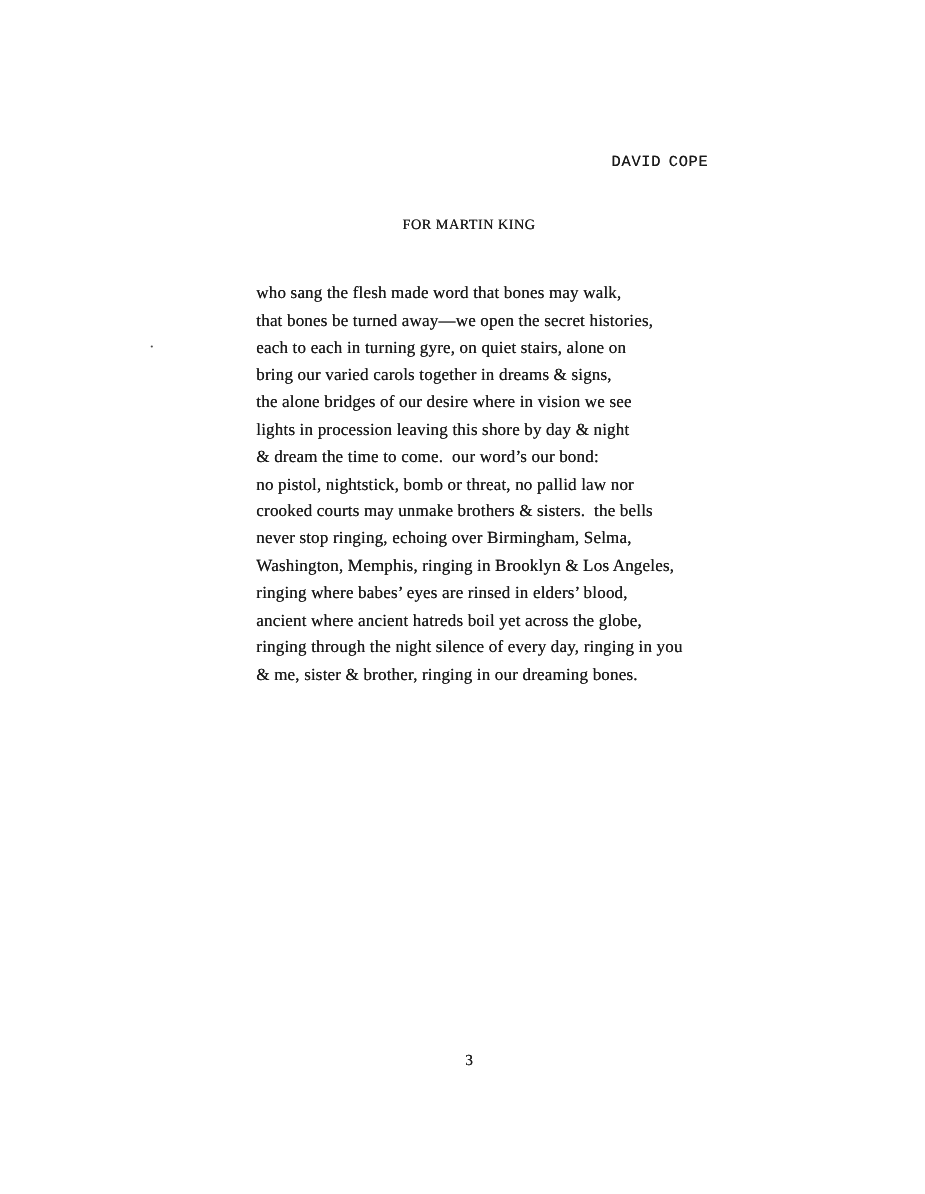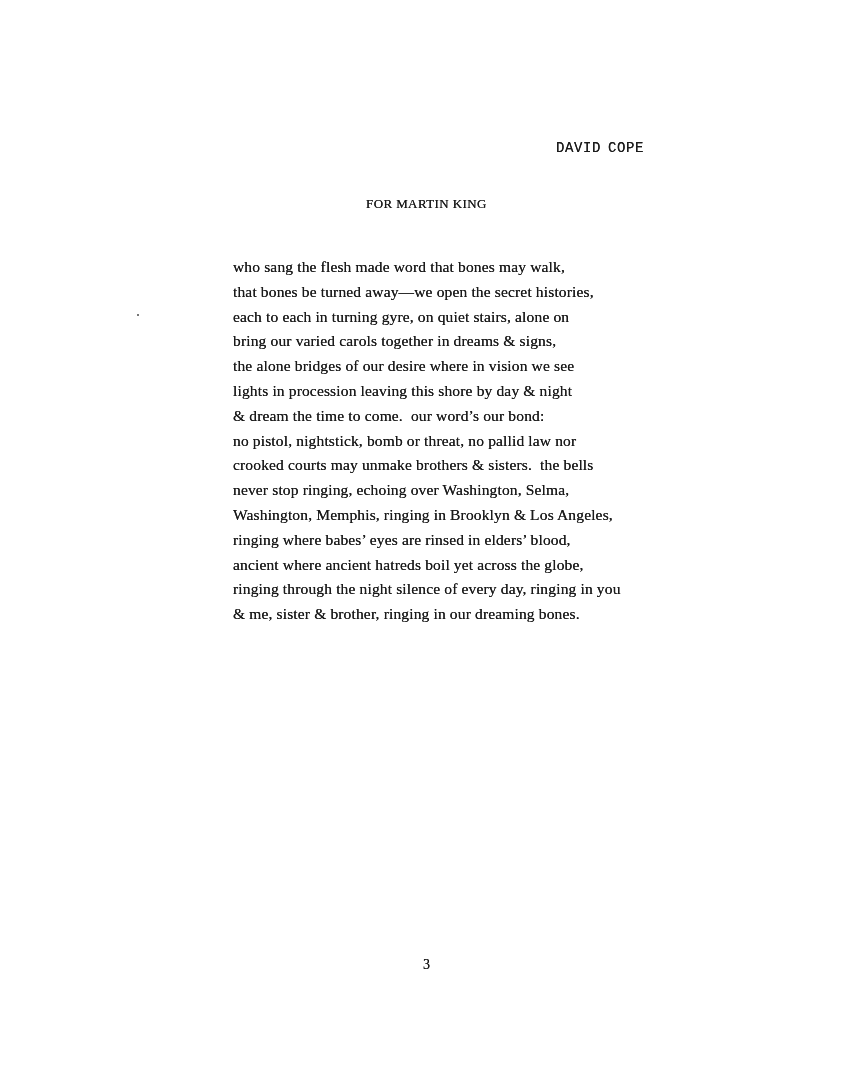--- a/index.html
+++ b/index.html
@@ -78,21 +78,21 @@
   <div class="poem">
     <div class="poem-line">who sang the flesh made word that bones may walk,</div>
     <div class="poem-line">that bones be turned away—we open the secret histories,</div>
     <div class="poem-line">each to each in turning gyre, on quiet stairs, alone on</div>
     <div class="poem-line">bring our varied carols together in dreams &amp; signs,</div>
     <div class="poem-line">the alone bridges of our desire where in vision we see</div>
     <div class="poem-line">lights in procession leaving this shore by day &amp; night</div>
     <div class="poem-line">&amp; dream the time to come.  our word’s our bond:</div>
     <div class="poem-line">no pistol, nightstick, bomb or threat, no pallid law nor</div>
     <div class="poem-line">crooked courts may unmake brothers &amp; sisters.  the bells</div>
-    <div class="poem-line">never stop ringing, echoing over Washington, Selma,</div>
+    <div class="poem-line">never stop ringing, echoing over Birmingham, Selma,</div>
     <div class="poem-line">Washington, Memphis, ringing in Brooklyn &amp; Los Angeles,</div>
     <div class="poem-line">ringing where babes’ eyes are rinsed in elders’ blood,</div>
     <div class="poem-line">ancient where ancient hatreds boil yet across the globe,</div>
     <div class="poem-line">ringing through the night silence of every day, ringing in you</div>
     <div class="poem-line">&amp; me, sister &amp; brother, ringing in our dreaming bones.</div>
   </div>
 
   <div class="page-number">3</div>
 
   <div class="speck"></div>

